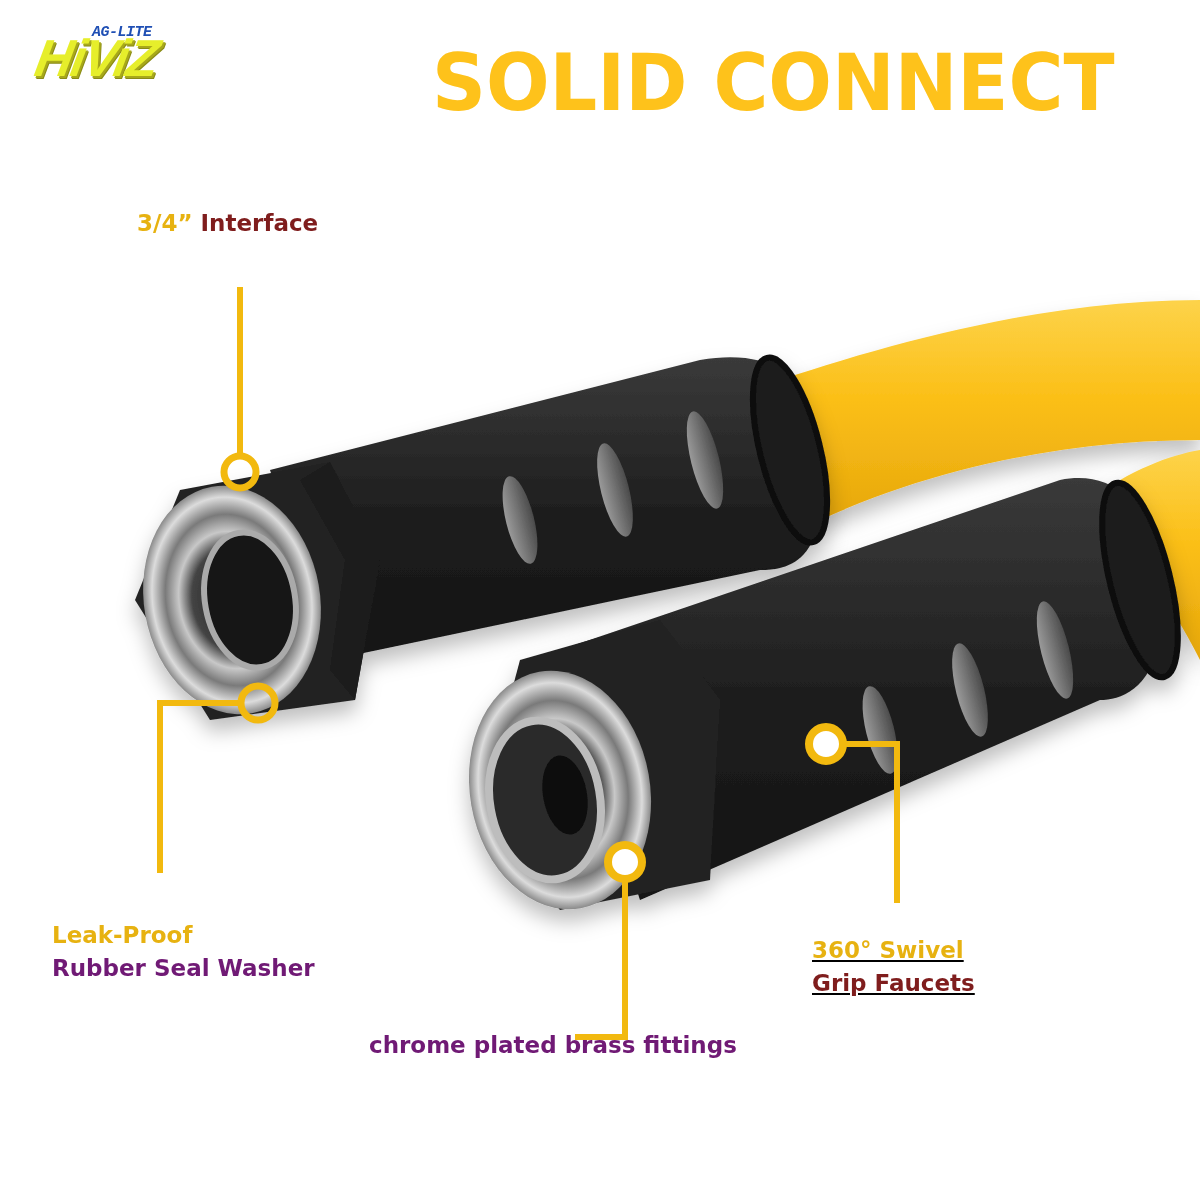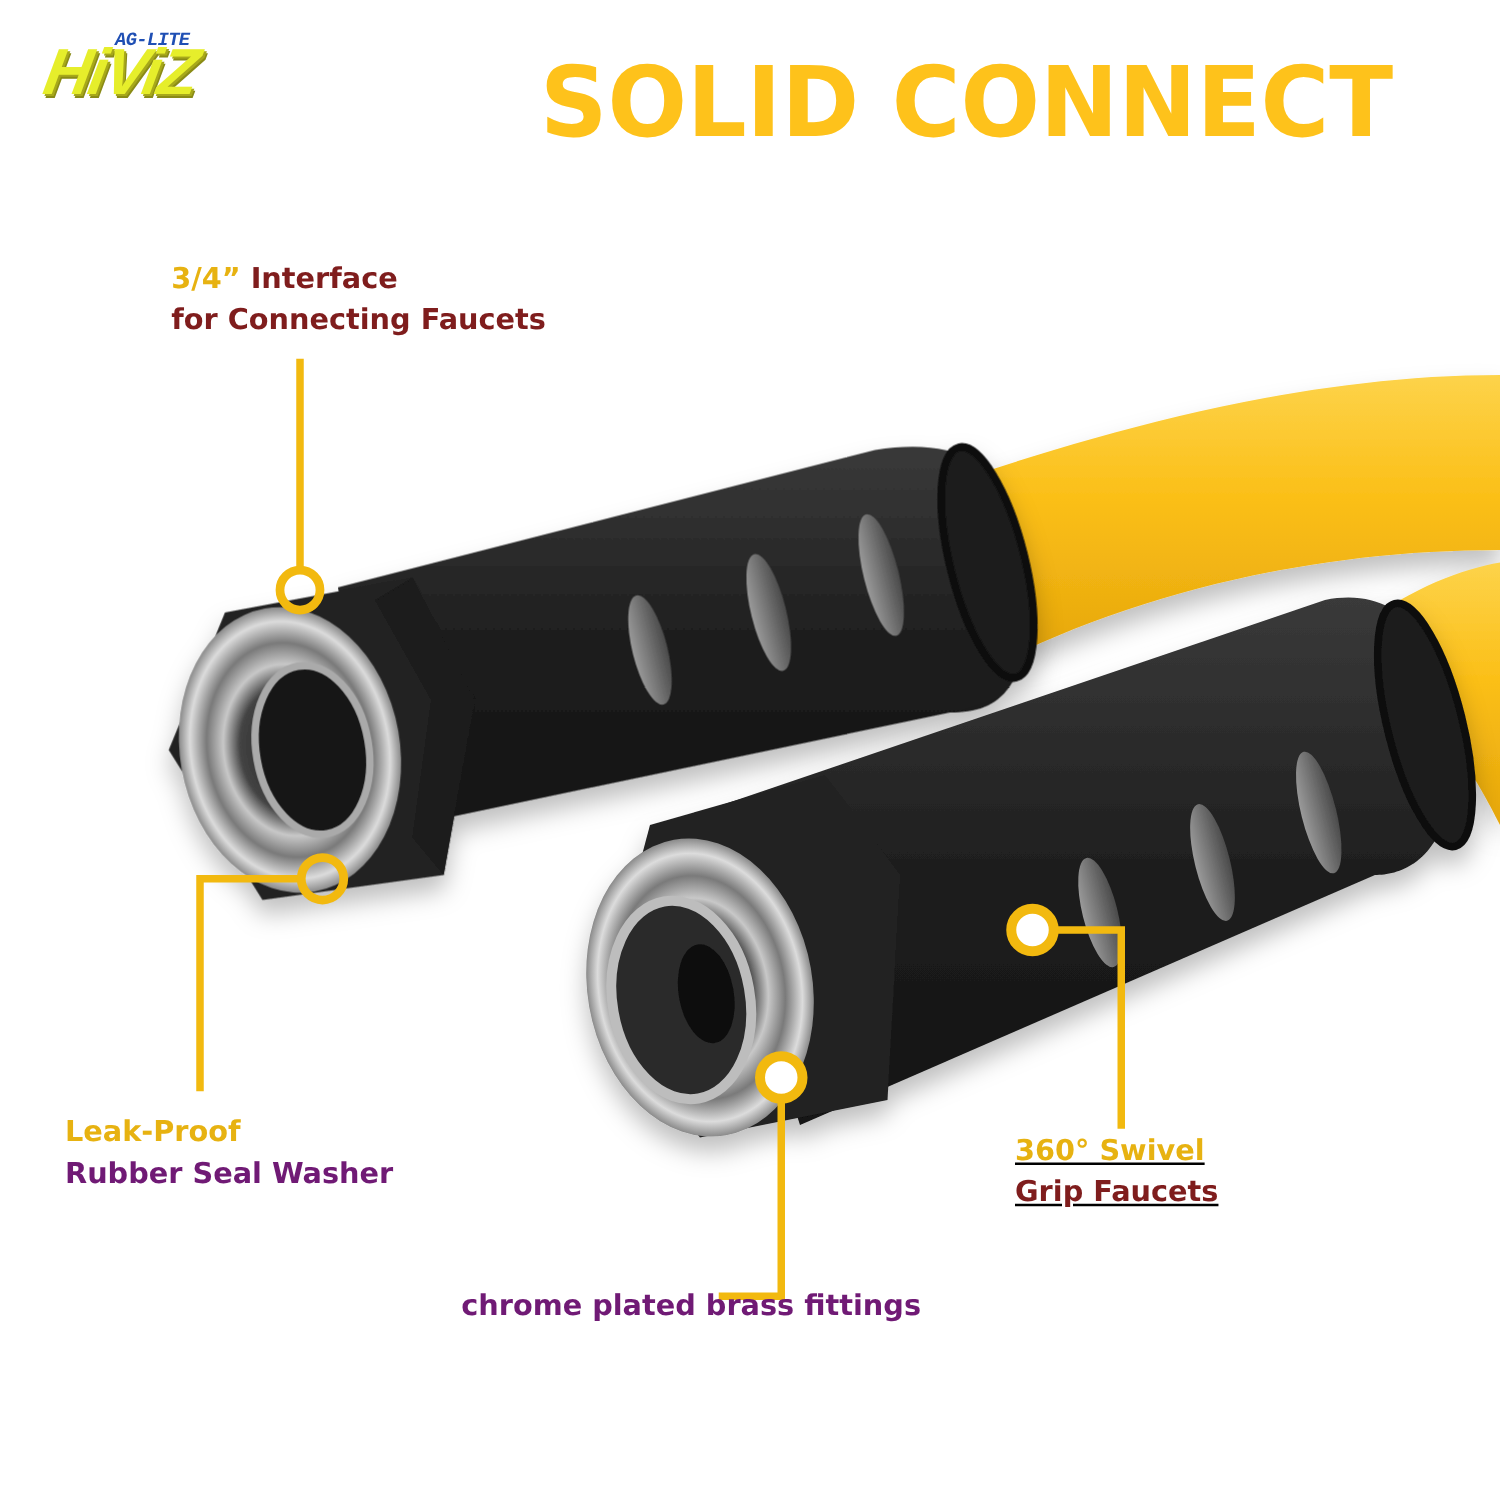--- a/index.html
+++ b/index.html
@@ -2,21 +2,21 @@
 <html><head>
   <meta charset="utf-8">
   <style>
     html, body { margin: 0; padding: 0; background: #ffffff; }
     body { width: 1200px; height: 1200px; position: relative; overflow: hidden; font-family: "DejaVu Sans", sans-serif; }
     .logo { position: absolute; left: 36px; top: 22px; width: 160px; height: 80px; }
     .logo .small { position: absolute; left: 56px; top: 2px; font-family: Liberation Mono, monospace; font-weight: bold; font-style: italic; font-size: 15px; color: #1f4fb4; letter-spacing: -0.5px; }
     .logo .big { position: absolute; left: 0; top: 10px; font-family: "Liberation Sans", sans-serif; font-weight: 900; font-style: italic; font-size: 52px; color: #e6ee2b; letter-spacing: -2px; transform: skewX(-10deg); text-shadow: 2px 2px 0 #a7a81a, 3px 3px 0 #8a8b16; line-height: 1; }
     .title { position: absolute; left: 432px; top: 44px; font-family: "DejaVu Sans", sans-serif; font-weight: bold; font-size: 78px; letter-spacing: 0px; color: #fec21b; line-height: 1; white-space: nowrap; transform: scaleX(0.96); transform-origin: left top; }
     .label { position: absolute; font-family: "DejaVu Sans", sans-serif; font-weight: bold; font-size: 23px; line-height: 33px; white-space: nowrap; }
-    .label .accent { color: #e7b211; }
+    .label .accent { color: #e7b211; margin-top: 29px; }
     .label .dark { color: #7f1d1d; }
     .label .gray { color: #701a75; }
     .art { position: absolute; left: 0; top: 0; width: 1200px; height: 1200px; }
   </style>
 </head>
 <body>
 
 <svg class="art" viewBox="0 0 1200 1200" xmlns="http://www.w3.org/2000/svg">
   <defs>
     <linearGradient id="hoseGrad" x1="0" y1="0" x2="0" y2="1">
@@ -99,21 +99,20 @@
 
 <div class="logo">
   <span class="small">AG-LITE</span>
   <span class="big">HiViZ</span>
 </div>
 
 <div class="title">SOLID CONNECT</div>
 
 <div class="label" style="left:137px; top:207px;">
   <div><span class="accent">3/4”</span><span class="dark"> Interface</span></div>
-  <div class="dark">for Connecting Faucets</div>
 </div>
 
 <div class="label" style="left:52px; top:890px;">
   <div class="accent">Leak-Proof</div>
   <div class="gray">Rubber Seal Washer</div>
 </div>
 
 <div class="label" style="left:812px; top:905px;text-decoration:underline;">
   <div class="accent">360° Swivel</div>
   <div class="dark">Grip Faucets</div>

